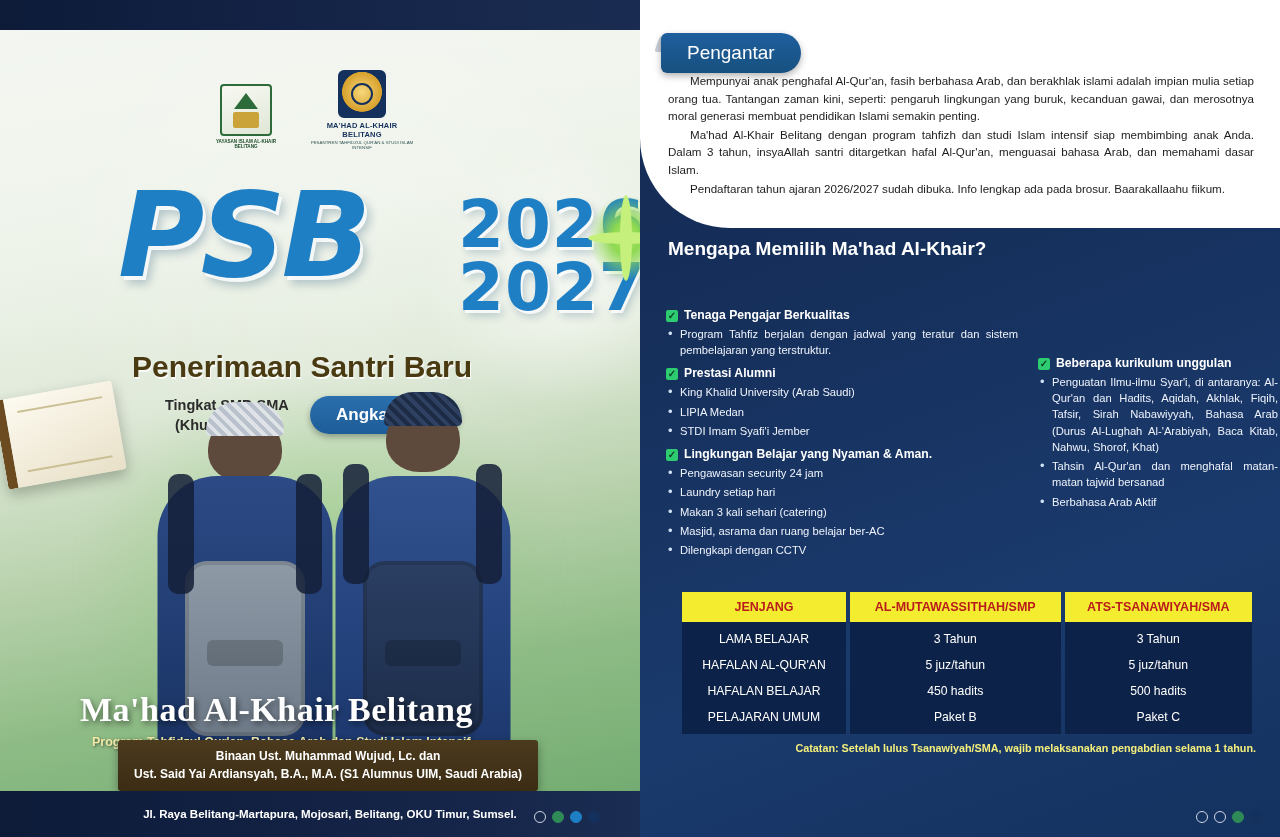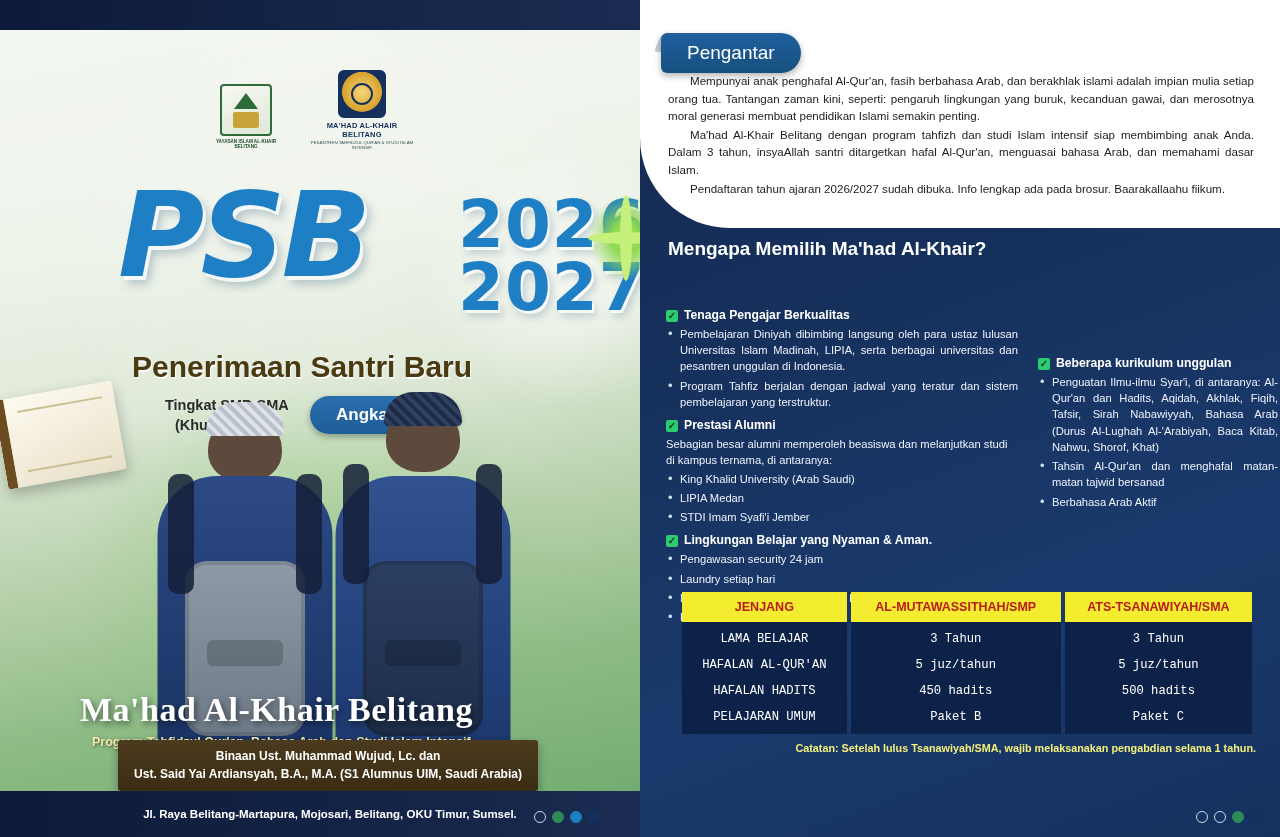--- a/index.html
+++ b/index.html
@@ -267,21 +267,21 @@
     position: absolute; left: 678px; top: 592px; width: 578px;
   }
   .tbl-title { font-size: 16.5px; font-weight: bold; color: #f4ef7a; margin-bottom: 8px; }
   table.jenjang { width: 100%; border-collapse: separate; border-spacing: 4px 0; }
   table.jenjang th {
     background: #f3ec2f; color: #b91c1c; font-size: 12.5px; font-weight: bold;
     padding: 8px 4px; text-align: center;
   }
   table.jenjang td {
     background: #0d2248; color: #ffffff; font-size: 12.2px;
-    padding: 6px 4px; text-align: center; font-family: Liberation Mono, monospace;
+    padding: 6px 4px; text-align: center;
   }
   table.jenjang tbody tr:first-child td { padding-top: 10px; }
   table.jenjang tbody tr:last-child td { padding-bottom: 10px; }
   .note {
     margin-top: 8px; font-size: 10.8px; font-weight: bold; color: #f4ef7a; text-align: right;
   }
   .dots-right { position: absolute; right: 18px; bottom: 14px; display: flex; gap: 6px; }
 </style>
 </head>
 <body>
@@ -376,40 +376,39 @@
 
     <div class="why-title">Mengapa Memilih Ma'had Al-Khair?</div>
 
     <div class="cols">
       <div class="col-l">
 
         <div class="chk">
           <span class="box">✓</span><span>Tenaga Pengajar Berkualitas</span>
         </div>
         <ul class="bul">
-          <li>Pembelajaran Diniyah dibimbing langsung oleh para ustaz lulusan Universitas Islam Madinah, LIPIA, serta berbagai universitas dan pesantren unggulan di Indonesia.</li>
           <li>Program Tahfiz berjalan dengan jadwal yang teratur dan sistem pembelajaran yang terstruktur.</li>
         </ul>
 
         <div class="chk">
           <span class="box">✓</span><span>Prestasi Alumni</span>
         </div>
-        <div class="plain">Sebagian besar alumni memperoleh beasiswa dan melanjutkan studi di kampus ternama, di antaranya:</div>
         <ul class="bul">
           <li class="hl">King Khalid University (Arab Saudi)</li>
           <li>LIPIA Medan</li>
           <li>STDI Imam Syafi'i Jember</li>
         </ul>
 
         <div class="chk">
           <span class="box">✓</span><span>Lingkungan Belajar yang Nyaman &amp; Aman.</span>
         </div>
         <ul class="bul">
           <li>Pengawasan security 24 jam</li>
           <li>Laundry setiap hari</li>
+          <li>Makan 3 kali sehari (catering)</li>
           <li>Masjid, asrama dan ruang belajar ber-AC</li>
           <li>Dilengkapi dengan CCTV</li>
         </ul>
       </div>
 
       <div class="col-r">
         <div class="chk">
           <span class="box">✓</span><span>Beberapa kurikulum unggulan</span>
         </div>
         <ul class="bul">
@@ -442,21 +441,21 @@
           <td>LAMA BELAJAR</td>
           <td>3 Tahun</td>
           <td>3 Tahun</td>
         </tr>
         <tr>
           <td>HAFALAN AL-QUR'AN</td>
           <td>5 juz/tahun</td>
           <td>5 juz/tahun</td>
         </tr>
         <tr>
-          <td>HAFALAN HADITS</td>
+          <td>HAFALAN BELAJAR</td>
           <td>450 hadits</td>
           <td>500 hadits</td>
         </tr>
         <tr>
           <td>PELAJARAN UMUM</td>
           <td>Paket B</td>
           <td>Paket C</td>
         </tr>
       </tbody>
     </table>

